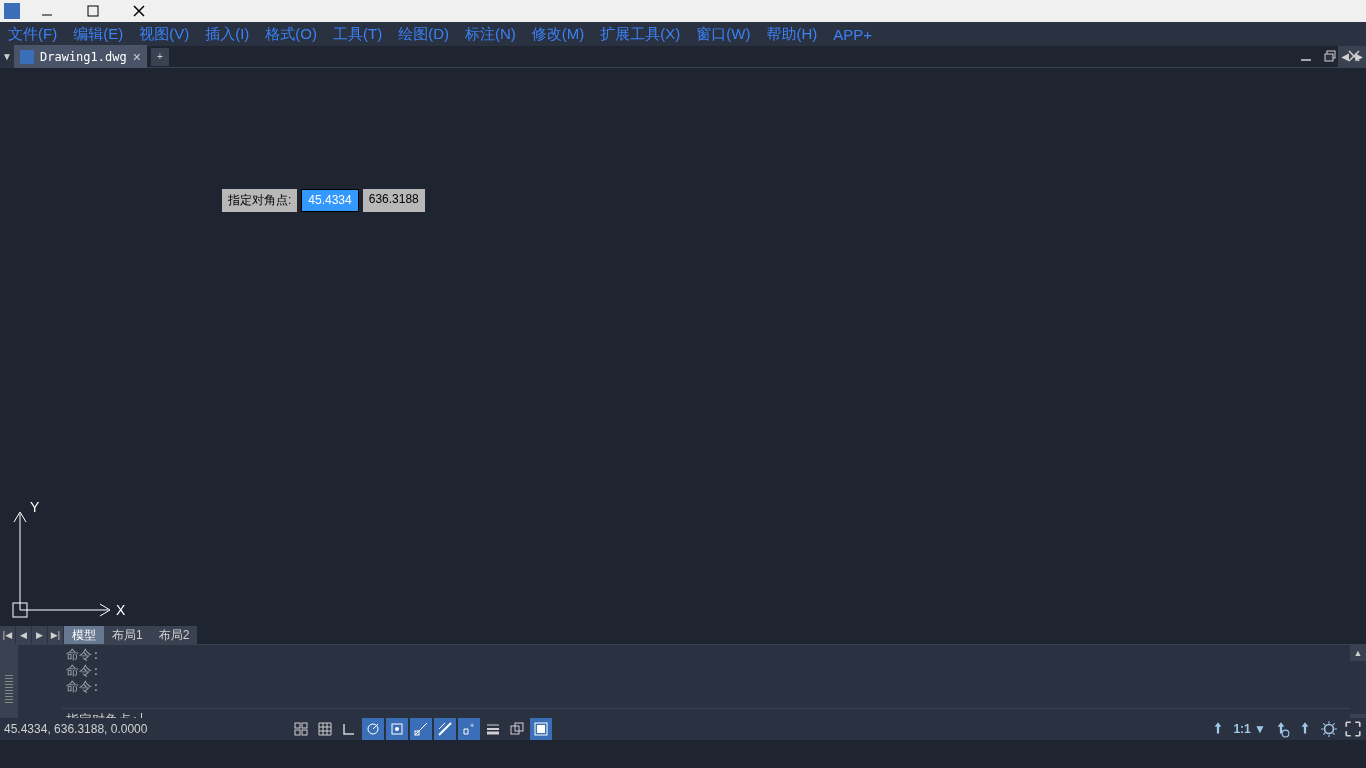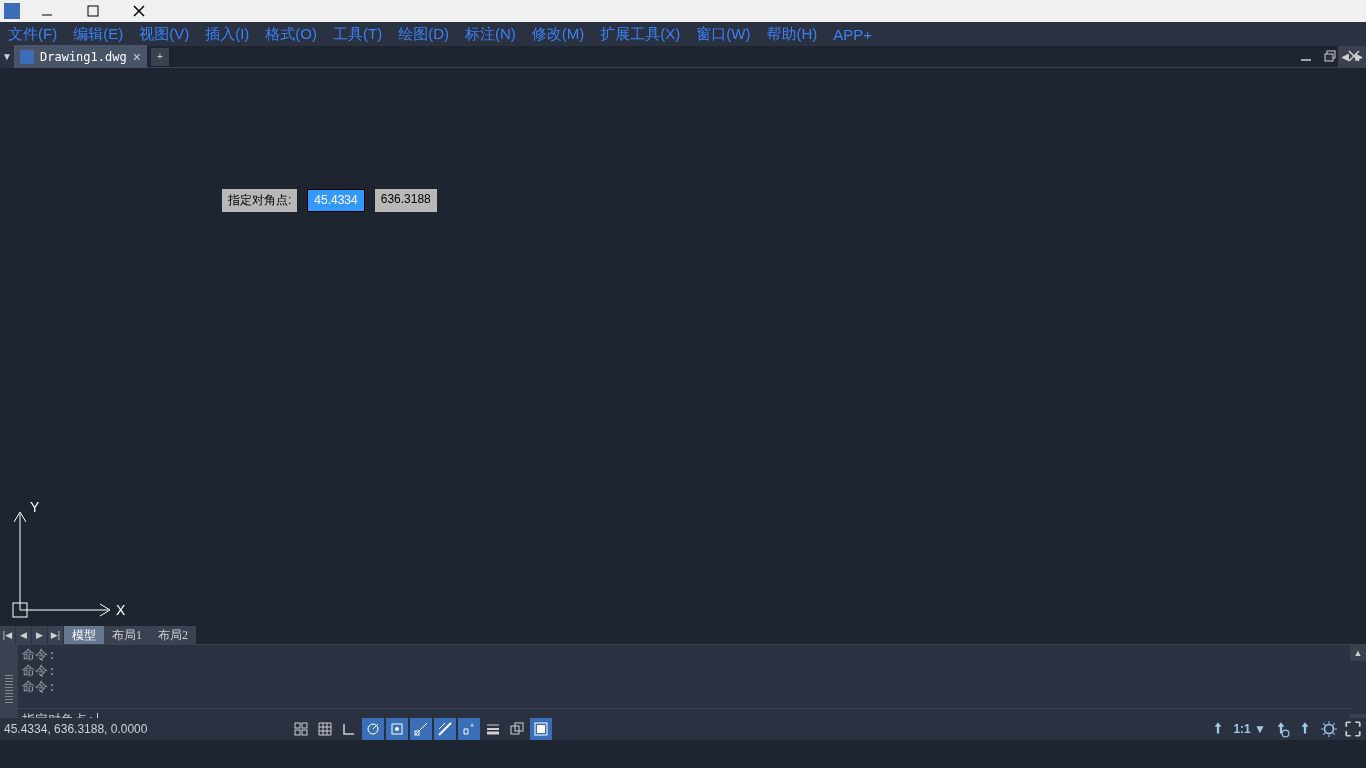--- a/index.html
+++ b/index.html
@@ -20,34 +20,34 @@
 .tabbar .doc-close { color: #d0d0d0; cursor: pointer; font-size: 14px; }
 .tabbar .new-tab { width: 18px; height: 18px; margin-left: 4px; background: #3a4150; cursor: pointer; display:flex; align-items:center; justify-content:center; font-size:10px; color:#d0d0d0;}
 .tabbar .scroll-btns { position: absolute; right: 0; display: flex; }
 .tabbar .scroll-btn { width: 14px; height: 22px; background: #3a4150; cursor: pointer; display:flex; align-items:center; justify-content:center; color:#d0d0d0; font-size:10px;}
 .mdi-controls { position: absolute; right: 4px; top: 48px; display: flex; gap: 8px; z-index: 10; }
 .mdi-btn { width: 16px; height: 16px; cursor: pointer; display:flex; align-items:center; justify-content:center; }
 .mdi-btn svg { width: 12px; height: 12px; }
 .canvas-area { position: absolute; top: 68px; left: 0; right: 0; bottom: 148px; background: #1e2530; }
 .dynamic-input { position: absolute; top: 121px; left: 222px; display: flex; gap: 4px; }
 .di-label { background: #b8b8b8; color: #000; padding: 3px 6px; font-size: 12px; }
-.di-field { padding: 3px 6px; font-size: 12px; color: #000; background: #b8b8b8; margin-left: 6px; }
+.di-field { padding: 3px 6px; font-size: 12px; color: #000; background: #b8b8b8; }
 .di-field.active { background: #3399ff; color: #fff; border: 1px solid #000; }
 .ucs-icon { position: absolute; left: 8px; top: 434px; }
 .ucs-icon svg { overflow: visible; }
 .layout-tabs { position: absolute; bottom: 124px; left: 0; right: 0; height: 18px; background: #1e2530; display: flex; align-items: center; }
 .lt-nav { display: flex; }
 .lt-nav-btn { width: 16px; height: 18px; background: #3a4150; cursor: pointer; display:flex; align-items:center; justify-content:center; font-size:9px; color:#d0d0d0; border-right:1px solid #2a3140;}
-.lt-tab { height: 18px; padding: 0 8px; display: flex; align-items: center; cursor: pointer; color: #d0d0d0; font-size: 12px; font-family: Liberation Serif, serif; }
+.lt-tab { height: 18px; padding: 0 8px; display: flex; align-items: center; cursor: pointer; color: #d0d0d0; font-size: 12px; }
 .lt-tab.active { background: #667790; color: #fff; }
 .lt-tab.inactive { background: #3a4150; }
 .cmd-window { position: absolute; bottom: 38px; left: 0; right: 0; height: 86px; background: #2a3140; border-top: 1px solid #3a4150; display: flex; }
 .cmd-handle { width: 18px; background: #3a4150; cursor: move; display:flex; align-items:center; justify-content:center; }
 .cmd-handle .grip { width: 8px; height: 30px; background: repeating-linear-gradient(0deg, #888 0, #888 1px, transparent 1px, transparent 3px); }
-.cmd-content { flex: 1; display: flex; flex-direction: column; }
+.cmd-content { flex: 1; display: flex; flex-direction: column; padding-left: 44px; }
 .cmd-history { flex: 1; padding: 2px 4px; color: #9aa0a8; font-family: monospace; font-size: 13px; line-height: 16px; overflow: hidden; }
 .cmd-input-line { height: 22px; background: #2a3140; border-top: 1px solid #3a4150; display: flex; align-items: center; padding: 0 4px; color: #d0d0d0; font-family: monospace; font-size: 13px; }
 .cmd-scroll { width: 16px; background: #3a4150; display:flex; flex-direction:column; }
 .cmd-scroll-btn { height: 16px; cursor: pointer; display:flex; align-items:center; justify-content:center; font-size:9px; color:#d0d0d0;}
 .cmd-scroll-track { flex: 1; background: #2a3140; }
 .statusbar { position: absolute; bottom: 28px; left: 0; right: 0; height: 22px; background: #2a3140; display: flex; align-items: center; justify-content: space-between; padding: 0 4px; }
 .sb-left { color: #d0d0d0; font-size: 12px; }
 .sb-center { display: flex; gap: 2px; position: absolute; left: 290px; }
 .sb-btn { width: 22px; height: 22px; display: flex; align-items: center; justify-content: center; cursor: pointer; color: #d0d0d0; }
 .sb-btn.active { background: #3a6fb7; }

